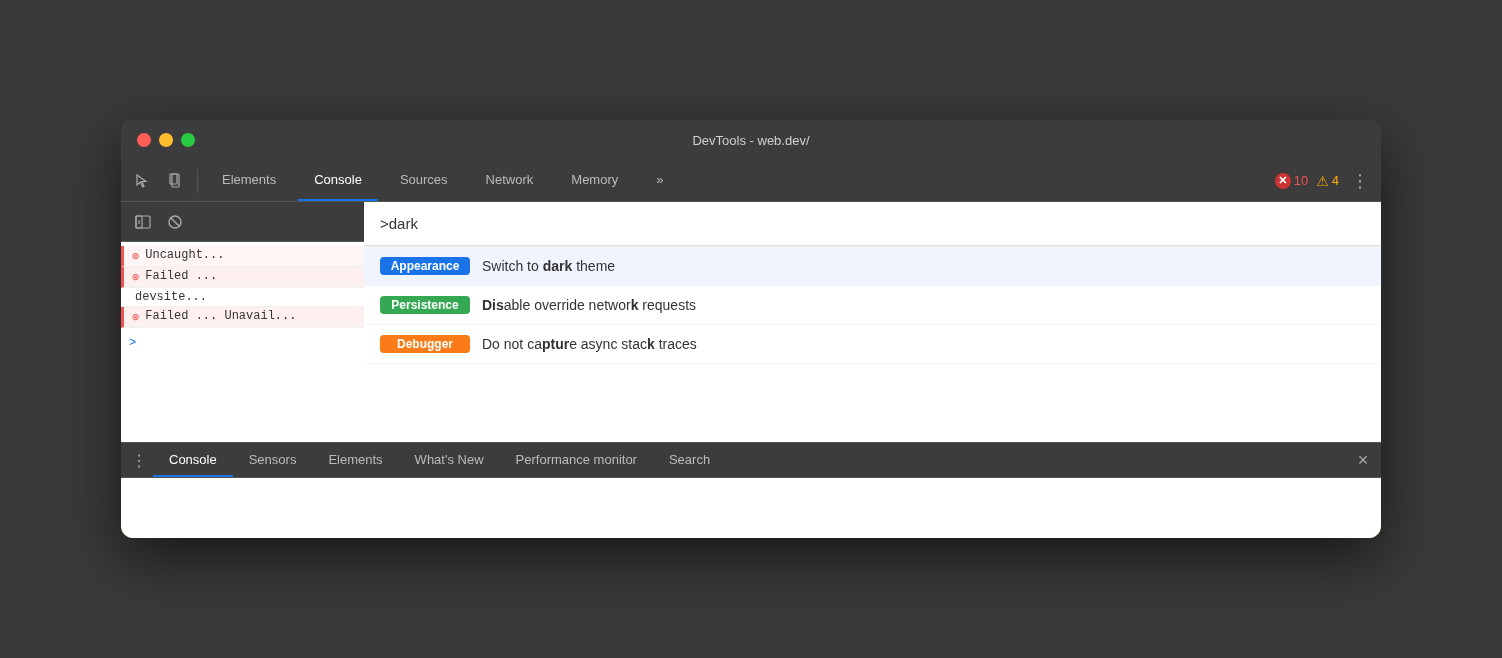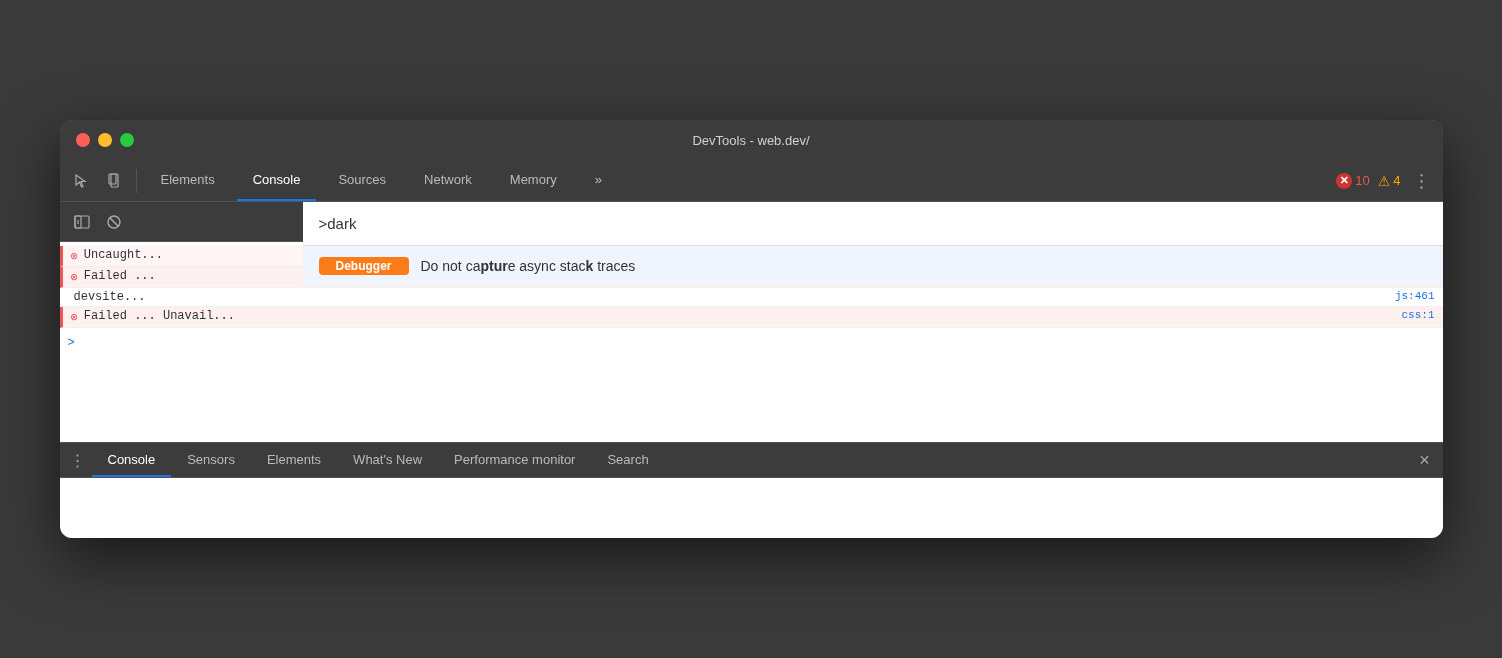--- a/index.html
+++ b/index.html
@@ -5,21 +5,21 @@
     * { box-sizing: border-box; margin: 0; padding: 0; }
     body {
       background: #3a3a3a;
       display: flex;
       justify-content: center;
       align-items: center;
       min-height: 100vh;
       font-family: -apple-system, BlinkMacSystemFont, 'Segoe UI', sans-serif;
     }
     .window {
-      width: 1383px;
+      width: 1260px;
       background: #a16207;
       border-radius: 12px;
       overflow: hidden;
       box-shadow: 0 20px 60px rgba(0,0,0,0.6);
     }
     
     .title-bar {
       background: #3c3c3c;
       height: 40px;
       display: flex;
@@ -406,21 +406,29 @@
         </svg>
       </div>
     </div>
 
     <div class="command-area">
       <div class="command-input-row">
         <input class="command-input" type="text" value="&gt;dark" style="">
       </div>
       <div class="command-results">
 
-
+        <div class="command-item">
+          <span class="command-tag tag-appearance">Appearance</span>
+          <span class="command-description">Switch to <strong>dark</strong> theme</span>
+        </div>
+
+        <div class="command-item">
+          <span class="command-tag tag-persistence">Persistence</span>
+          <span class="command-description"><strong>Dis</strong>able override networ<strong>k</strong> requests</span>
+        </div>
 
         <div class="command-item">
           <span class="command-tag tag-debugger">Debugger</span>
           <span class="command-description">Do not ca<strong>ptur</strong>e async stac<strong>k</strong> traces</span>
         </div>
       </div>
     </div>
 
     <div class="toolbar2-right">
       <div class="settings-icon">

